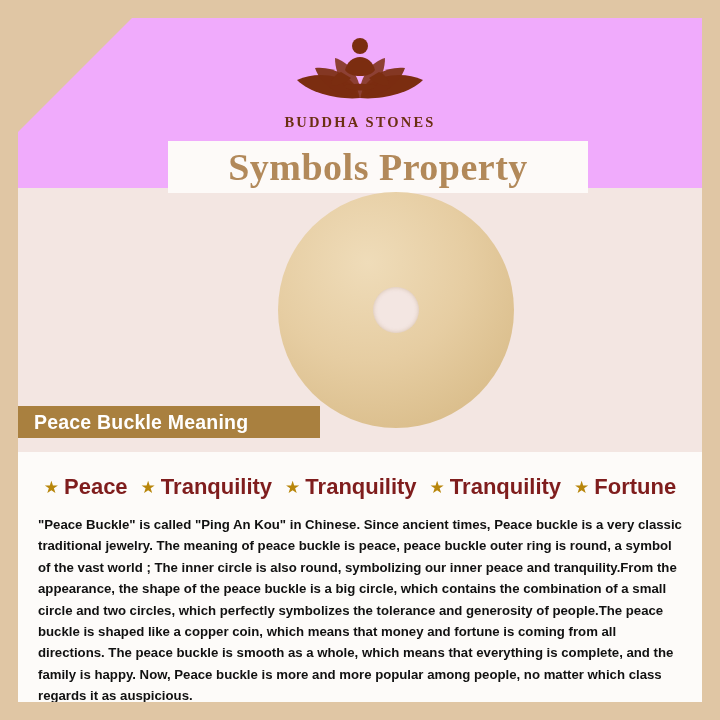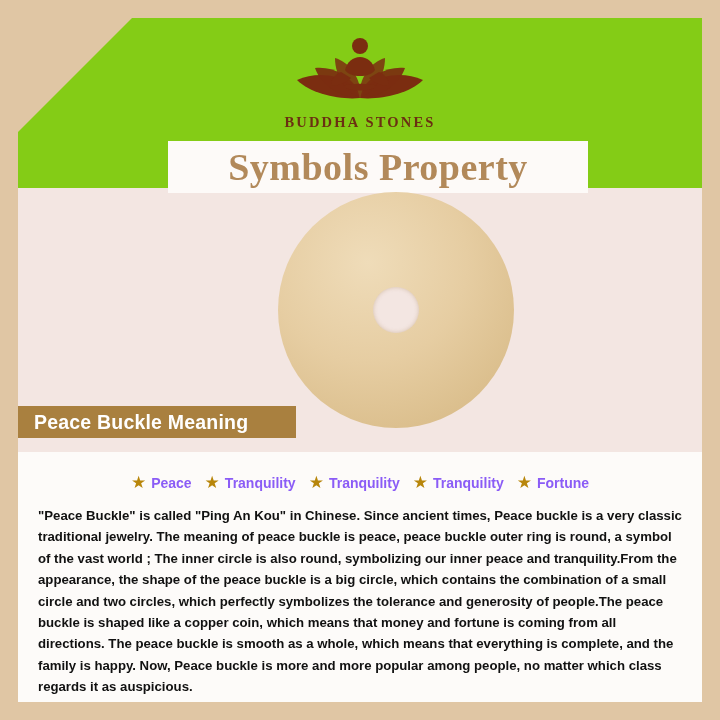--- a/index.html
+++ b/index.html
@@ -35,21 +35,21 @@
     right: 0; bottom: 0;
     width: 150px; height: 150px;
     clip-path: polygon(150px 150px, 150px 0, 0 150px);
   }
 
   
   .header {
     position: absolute;
     left: 18px; top: 18px;
     width: 684px; height: 170px;
-    background: #84cc16;
+    background: #f0abfc;
   }
   .logo-wrap {
     position: absolute;
     left: 0; right: 0; top: 10px;
     display: flex;
     flex-direction: column;
     align-items: center;
   }
   .logo-svg { display: block; }
   .brand-name {
@@ -106,21 +106,21 @@
     width: 46px; height: 46px;
     border-radius: 50%;
     background: #f3e6e2;
     box-shadow: inset 0 0 4px rgba(160,120,70,0.35);
   }
 
   
   .ribbon {
     position: absolute;
     left: 18px; top: 406px;
-    width: 278px; height: 32px;
+    width: 302px; height: 32px;
     background: #a9803f;
     display: flex;
     align-items: center;
   }
   .ribbon-text {
     color: #ffffff;
     font-size: 19.5px;
     font-weight: bold;
     margin-left: 16px;
     letter-spacing: 0.2px;
@@ -148,23 +148,23 @@
     align-items: center;
     gap: 5px;
     white-space: nowrap;
   }
   .star {
     color: #b8860b;
     font-size: 17px;
     line-height: 1;
   }
   .kw-label {
-    font-size: 14px;
-    font-weight: bold;
-    color: #8b5cf6;
+    font-size: 22px;
+    font-weight: bold;
+    color: #7f1d1d;
   }
   .body-text {
     font-size: 13.2px;
     line-height: 1.62;
     color: #111111;
     font-weight: bold;
     text-align: left;
   }
   
   .bottom-strip {

